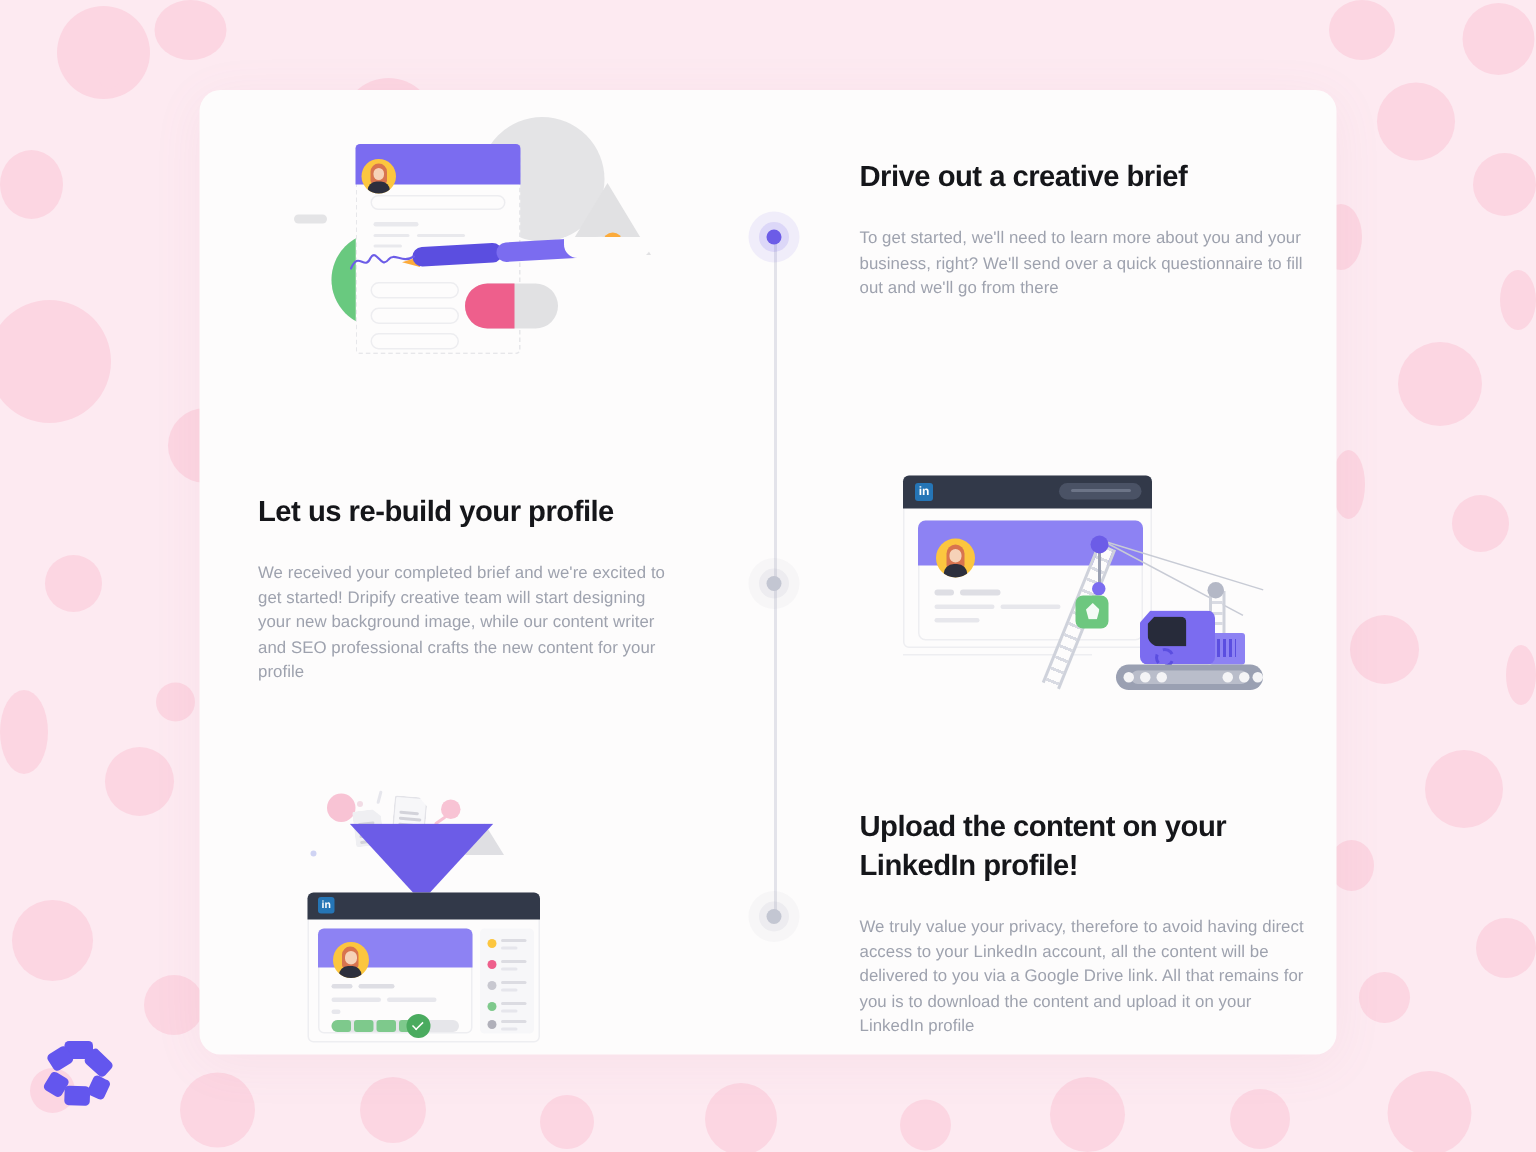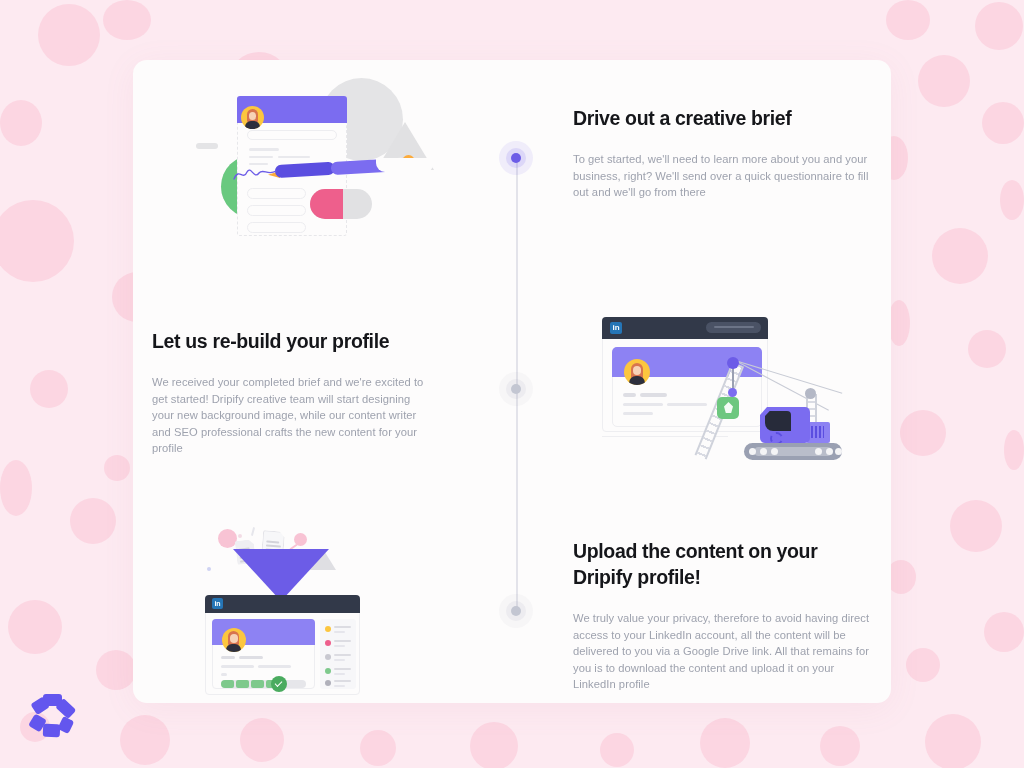--- a/index.html
+++ b/index.html
@@ -82,21 +82,21 @@
     margin-bottom: 15px;
   }
   .tb-body {
     font-size: 11.2px;
     color: #9ea2ae;
     line-height: 16.5px;
     letter-spacing: 0.05px;
     margin-top: 20px;
   }
   #block1 { left: 573px; top: 106px; width: 300px; }
-  #block2 { left: 152px; top: 329px; width: 280px; }
+  #block2 { left: 172px; top: 329px; width: 280px; }
   #block3 { left: 573px; top: 539px; width: 302px; }
   #block3 .tb-title { line-height: 25.5px; }
 
   
   .illu { position: absolute; z-index: 4; }
   .shape { position: absolute; }
 
   
   #illu1 { left: 190px; top: 75px; width: 240px; height: 175px; }
   #i1-greycircle { left: 130px; top: 3px; width: 83px; height: 83px;
@@ -378,21 +378,21 @@
   <div class="tb-title">Drive out a creative brief</div>
   <div class="tb-body">To get started, we'll need to learn more about you and your business, right? We'll send over a quick questionnaire to fill out and we'll go from there</div>
 </div>
 
 <div id="block2" class="text-block">
   <div class="tb-title">Let us re-build your profile</div>
   <div class="tb-body">We received your completed brief and we're excited to get started! Dripify creative team will start designing your new background image, while our content writer and SEO professional crafts the new content for your profile</div>
 </div>
 
 <div id="block3" class="text-block">
-  <div class="tb-title">Upload the content on your Dripify profile!</div>
+  <div class="tb-title">Upload the content on your LinkedIn profile!</div>
   <div class="tb-body">We truly value your privacy, therefore to avoid having direct access to your LinkedIn account, all the content will be delivered to you via a Google Drive link. All that remains for you is to download the content and upload it on your LinkedIn profile</div>
 </div>
 
 <div id="illu1" class="illu">
   <div class="shape" id="i1-greycircle"></div>
   <div class="shape" id="i1-greycircle2"></div>
   <div class="shape" id="i1-greencircle"></div>
   <div class="shape" id="i1-tri"></div>
   <div class="shape" id="i1-dash"></div>
   <div class="shape" id="i1-card"></div>

